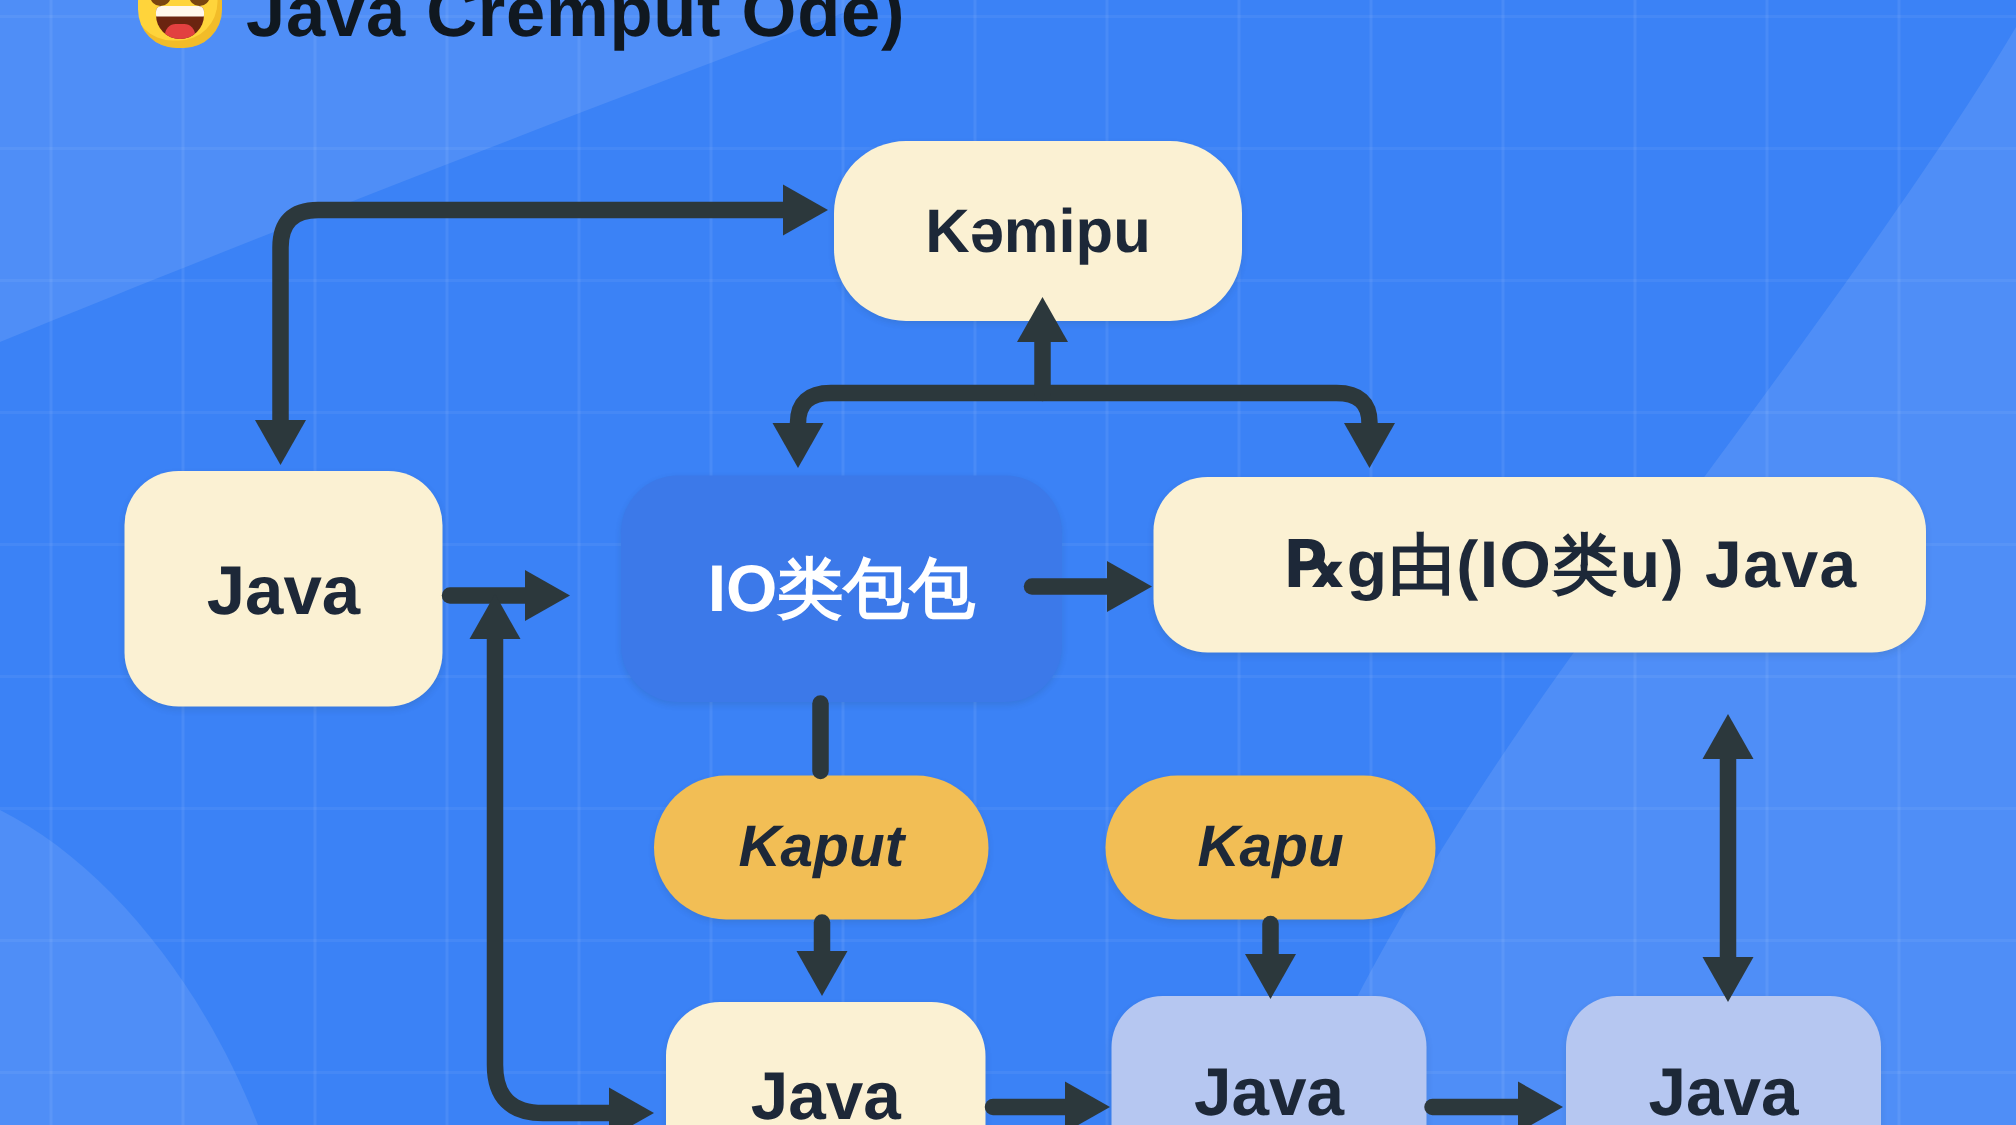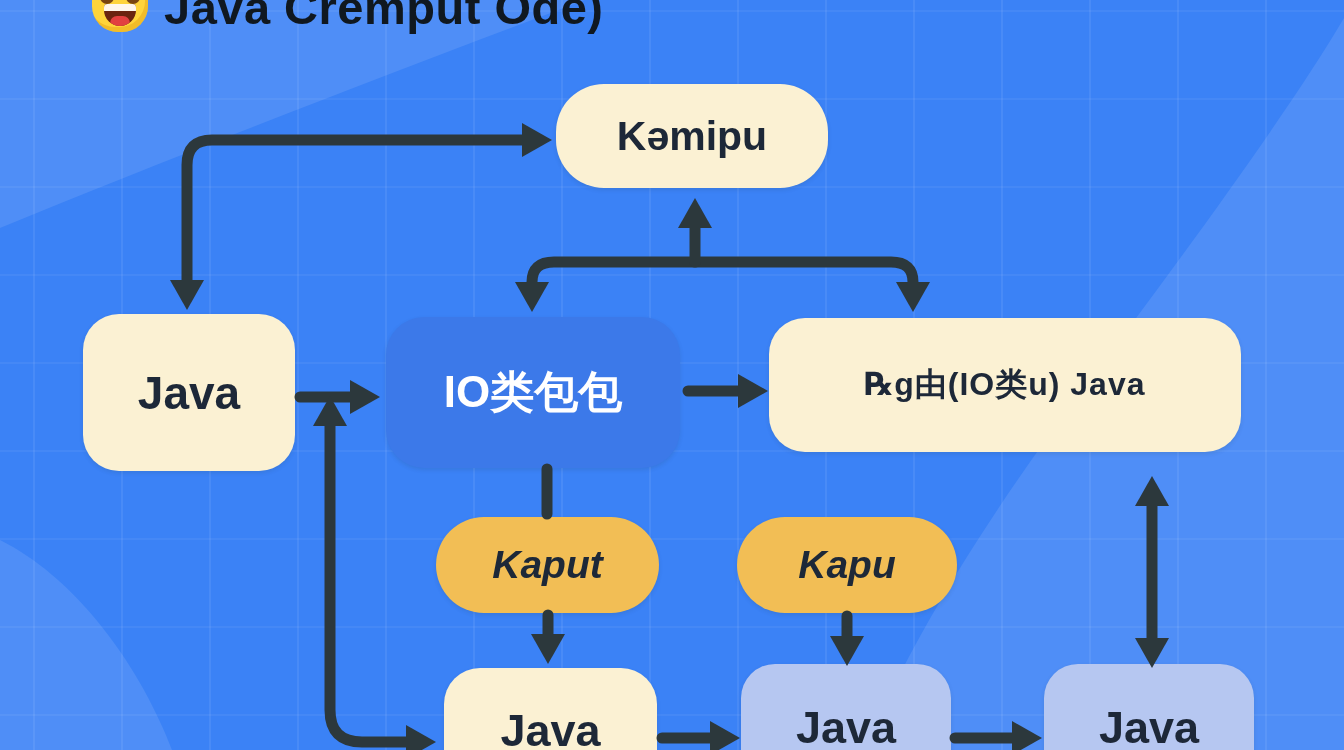--- a/index.html
+++ b/index.html
@@ -59,28 +59,28 @@
     width:20px;height:10px;background:#e24040;border-radius:10px 10px 4px 4px;}
 
   
   .node{
     position:absolute;z-index:2;
     display:flex;align-items:center;justify-content:center;
     color:#1d2838;font-weight:700;text-align:center;
     box-shadow:0 2px 4px rgba(30,60,55,0.12);
   }
   .cream{background:#fbf1d3;}
-  .blue{background:#3c79e9;color:#ffffff;}
+  .blue{background:#3c79e9;color:#ffffff;margin-left:28px;}
   .orange{background:#f2be55;font-style:italic;}
   .periwinkle{background:#b6c7f1;}
 
-  .n-kamipu   {left:556px;top:84px; width:272px;height:104px; border-radius:48px;font-size:41px;}
+  .n-kamipu   {left:556px;top:94px; width:272px;height:120px; border-radius:48px;font-size:41px;}
   .n-java-left{left:83px; top:314px;width:212px;height:157px;border-radius:36px;font-size:46px;}
   .n-io       {left:386px;top:317px;width:294px;height:151px;border-radius:38px;font-size:44px;}
-  .n-right    {left:769px;top:318px;width:472px;height:134px;border-radius:36px;font-size:32px;letter-spacing:1px;}
+  .n-right    {left:769px;top:318px;width:472px;height:117px;border-radius:36px;font-size:44px;letter-spacing:1px;padding-left:43px;}
   .n-kaput    {left:436px;top:517px;width:223px;height:96px; border-radius:48px;font-size:39px;}
   .n-kapu     {left:737px;top:517px;width:220px;height:96px; border-radius:48px;font-size:39px;align-items:center;}
   .n-java-b1  {left:444px;top:668px;width:213px;height:125px;border-radius:36px;font-size:45px;}
   .n-java-b2  {left:741px;top:664px;width:210px;height:128px;border-radius:34px;font-size:45px;}
   .n-java-b3  {left:1044px;top:664px;width:210px;height:128px;border-radius:34px;font-size:45px;}
 </style>
 </head>
 <body>
 
 <div class="canvas">

